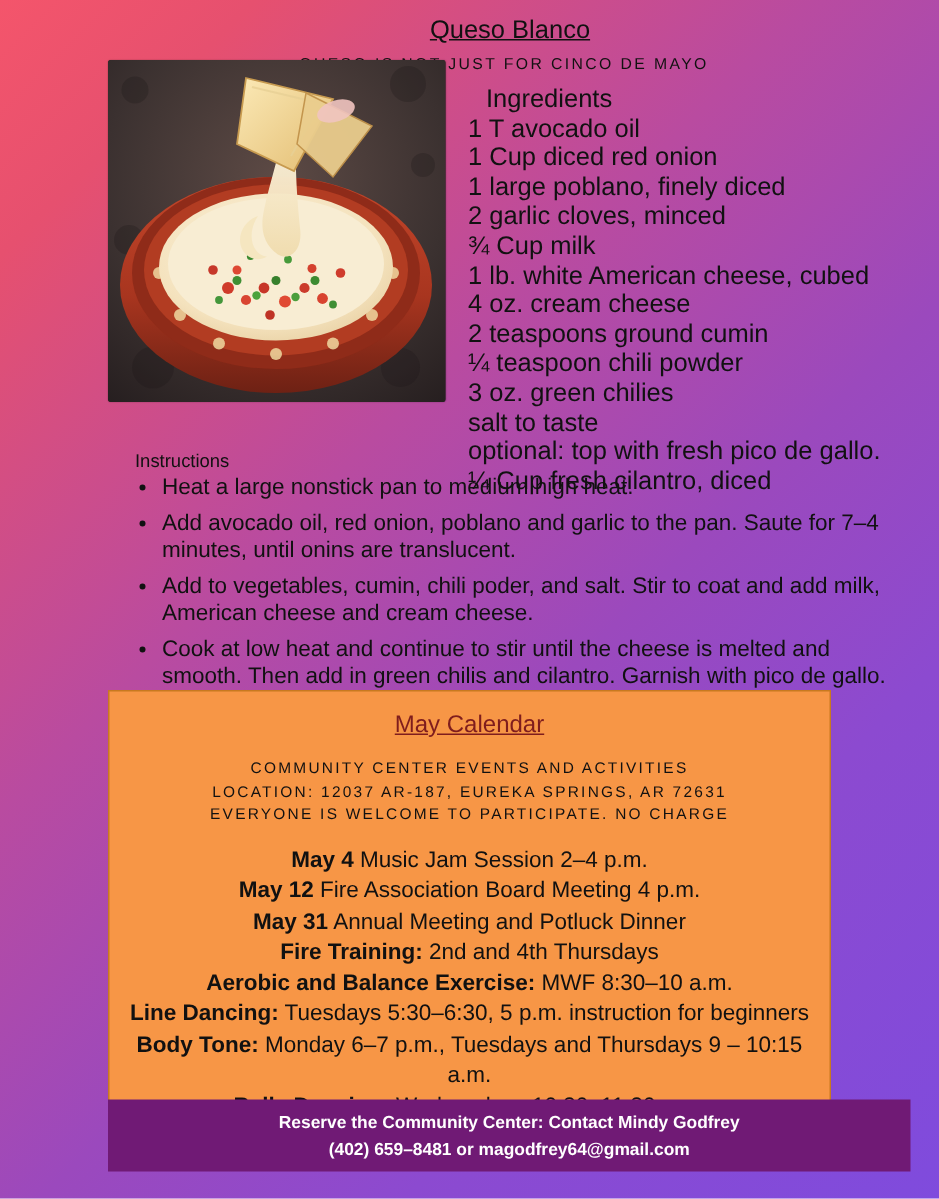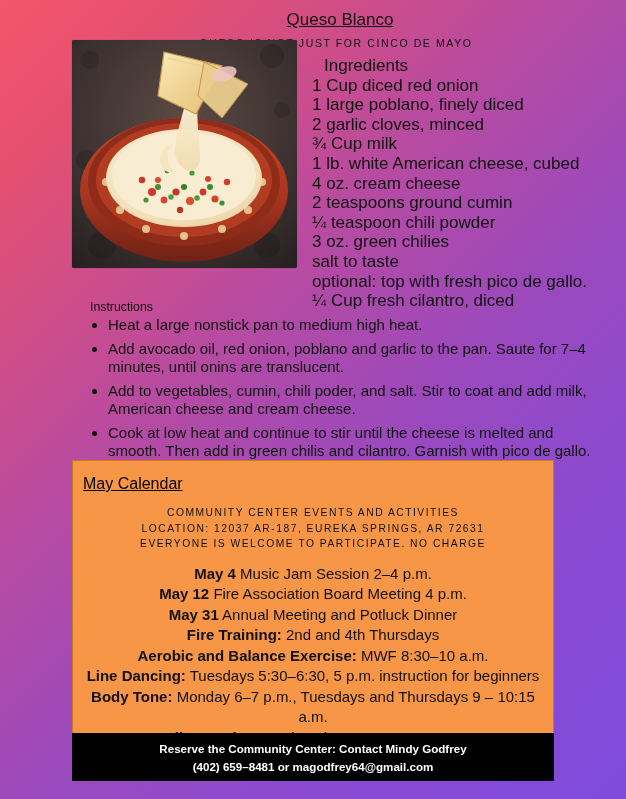--- a/index.html
+++ b/index.html
@@ -98,26 +98,26 @@
     position: absolute;
     left: 72px;
     top: 460px;
     width: 482px;
     background: #f79646;
     border: 1px solid #c8791f;
     box-sizing: border-box;
     padding: 10px 10px 14px 10px;
   }
   .cal-title {
-    text-align: left;
+    text-align: center;
     font-size: 16px;
     text-decoration: underline;
     margin: 4px 0 12px 0;
     font-weight: normal;
-    color: #000000;
+    color: #7f1d1d;
   }
   .cal-caps {
     text-align: center;
     font-size: 10.3px;
     letter-spacing: 1.5px;
     line-height: 15.5px;
     color: #111;
     margin-bottom: 12px;
   }
   .cal-line {
@@ -126,23 +126,23 @@
     line-height: 20.5px;
     color: #111;
   }
   .cal-line b { font-weight: bold; }
 
   
   .footer {
     position: absolute;
     left: 72px;
     top: 733px;
-    width: 482px;
+    width: 535px;
     height: 48px;
-    background: #000000;
+    background: #701a75;
     box-sizing: border-box;
     color: #fff;
     text-align: center;
     padding-top: 7px;
   }
   .footer div {
     font-size: 11.6px;
     font-weight: bold;
     line-height: 18px;
   }
@@ -244,20 +244,21 @@
         <path d="M96 18 L142 29 L122 64" fill="none" stroke="#e7cf95" stroke-width="1.4" opacity="0.8"></path>
 
         <path d="M132 22 L176 44 L150 78 L126 56 Z" fill="#eacd8d" stroke="#c1924a" stroke-width="1" opacity="0.95"></path>
 
         <ellipse cx="152" cy="34" rx="13" ry="7" fill="#f1c4c0" opacity="0.9" transform="rotate(-18 152 34)"></ellipse>
       </svg>
     </div>
 
     <div class="ingredients">
       <div class="ing-head">Ingredients</div>
+      <div>1 T avocado oil</div>
       <div>1 Cup diced red onion</div>
       <div>1 large poblano, finely diced</div>
       <div>2 garlic cloves, minced</div>
       <div>¾ Cup milk</div>
       <div>1 lb. white American cheese, cubed</div>
       <div>4 oz. cream cheese</div>
       <div>2 teaspoons ground cumin</div>
       <div>¼ teaspoon chili powder</div>
       <div>3 oz. green chilies</div>
       <div>salt to taste</div>

